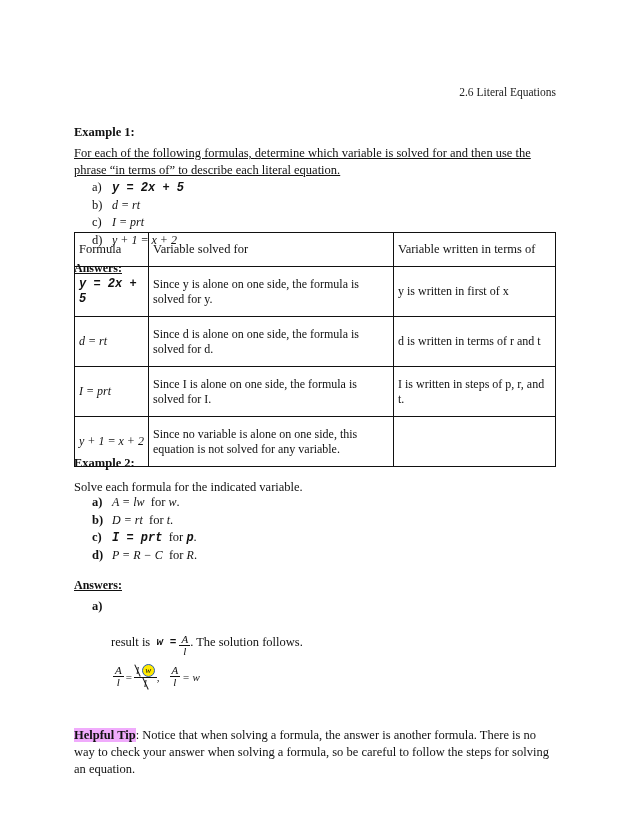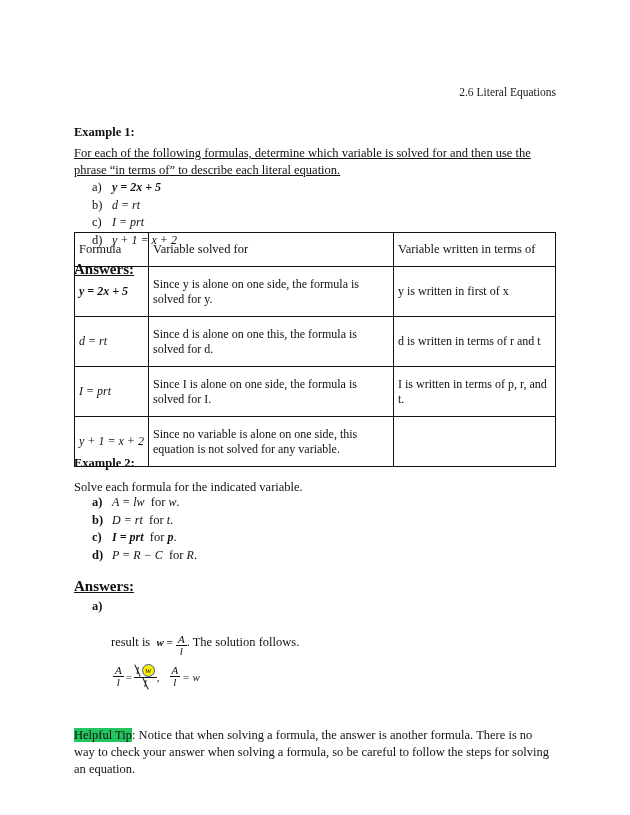--- a/index.html
+++ b/index.html
@@ -3,37 +3,37 @@
 <meta charset="utf-8">
 <style>
   html, body { margin: 0; padding: 0; background: #ffffff; }
   body { width: 630px; height: 815px; position: relative; overflow: hidden;
          font-family: "Liberation Serif", "DejaVu Serif", serif; color: #111; }
   .abs { position: absolute; margin-top: 48px; }
   .running-header { top: 38px; right: 74px; font-size: 11.5px; color: #222; }
   .h { font-weight: bold; font-size: 12.5px; }
   .p { font-size: 12.5px; line-height: 17px; }
   .math { font-family: "Liberation Serif", "DejaVu Serif", serif; font-style: italic; font-size: 12px; }
-  .mathb { font-style: italic; font-weight: bold; font-size: 12px; font-family: Liberation Serif, serif; }
+  .mathb { font-style: italic; font-weight: bold; font-size: 12px; font-family: Liberation Mono, monospace; }
   .list { left: 92px; font-size: 12.5px; }
   .list .row { height: 17.5px; display: flex; align-items: center; }
   .list .lbl { width: 20px; display: inline-block; }
   .list.bold .lbl { font-weight: bold; }
-  .ul { text-decoration: underline; font-weight: bold; font-size: 15px; }
+  .ul { text-decoration: underline; font-weight: bold; font-size: 12px; }
   table.ans { position: absolute; left: 74px; top: 232px; border-collapse: collapse; font-size: 12px; }
   table.ans td, table.ans th { border: 1.3px solid #111; padding: 9px 4px; vertical-align: middle; text-align: left; }
   table.ans th { font-weight: normal; height: 15px; font-size: 12.5px; }
   table.ans td { height: 31px; line-height: 15px; }
   .c1 { width: 65px; } .c2 { width: 236px; } .c3 { width: 153px; }
   .frac { display: inline-flex; flex-direction: column; align-items: center; vertical-align: middle; font-style: italic; font-size: 11px; line-height: 11px; }
   .frac .num { border-bottom: 1px solid #111; padding: 0 2px; }
   .circ { display: inline-block; width: 11px; height: 11px; border-radius: 50%; background: #ffea00; border: 1.3px solid #2a5db0; font-size: 9px; line-height: 11px; text-align: center; font-style: italic; }
   .strike { position: relative; display: inline-block; }
   .strike::after { content: ""; position: absolute; left: 1px; top: -1px; width: 1.2px; height: 13px; background: #111; transform: rotate(-25deg); }
-  .hl { background: #22c55e; font-weight: normal; }
+  .hl { background: #f0abfc; font-weight: bold; }
   .pageno { top: 767px; left: 12px; width: 630px; text-align: center; font-family: "Liberation Sans", sans-serif; font-size: 11.5px; }
 </style>
 </head>
 <body>
 
 <div class="abs running-header">2.6 Literal Equations</div>
 
 <div class="abs h" style="left:74px; top:77px;">Example 1:</div>
 <div class="abs p" style="left:74px; top:97px; width:480px;text-decoration:underline;">For each of the following formulas, determine which variable is solved for and then use the phrase “in terms of” to describe each literal equation.</div>
 <div class="abs list" style="top:131px;">
@@ -64,27 +64,27 @@
     <th class="c2">Variable solved for</th>
     <th class="c3">Variable written in terms of</th>
   </tr>
   <tr>
     <td class="mathb">y = 2x + 5</td>
     <td>Since y is alone on one side, the formula is solved for y.</td>
     <td>y  is written in first of x</td>
   </tr>
   <tr>
     <td class="math">d = rt</td>
-    <td>Since d is alone on one this, the formula is solved for d.</td>
+    <td>Since d is alone on one side, the formula is solved for d.</td>
     <td>d is written in terms of r and t</td>
   </tr>
   <tr>
     <td class="math">I = prt</td>
     <td>Since I is alone on one side, the formula is solved for I.</td>
-    <td>I is written in terms of p, r, and t.</td>
+    <td>I is written in steps of p, r, and t.</td>
   </tr>
   <tr>
     <td class="math">y + 1 = x + 2</td>
     <td>Since no variable is alone on one side, this equation is not solved for any variable.</td>
     <td></td>
   </tr>
 </tbody>
   </table>
 
 <div class="abs h" style="left:74px; top:408px;">Example 2:</div>

